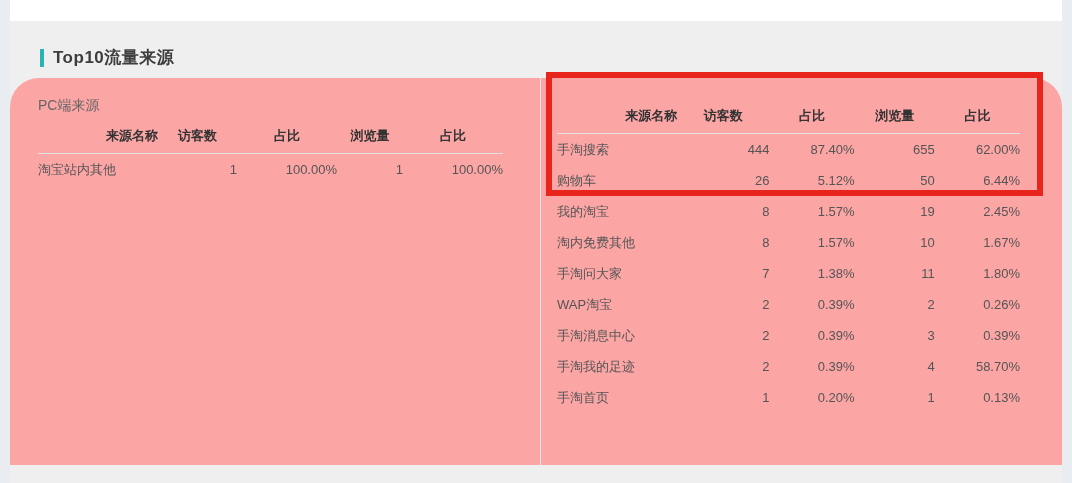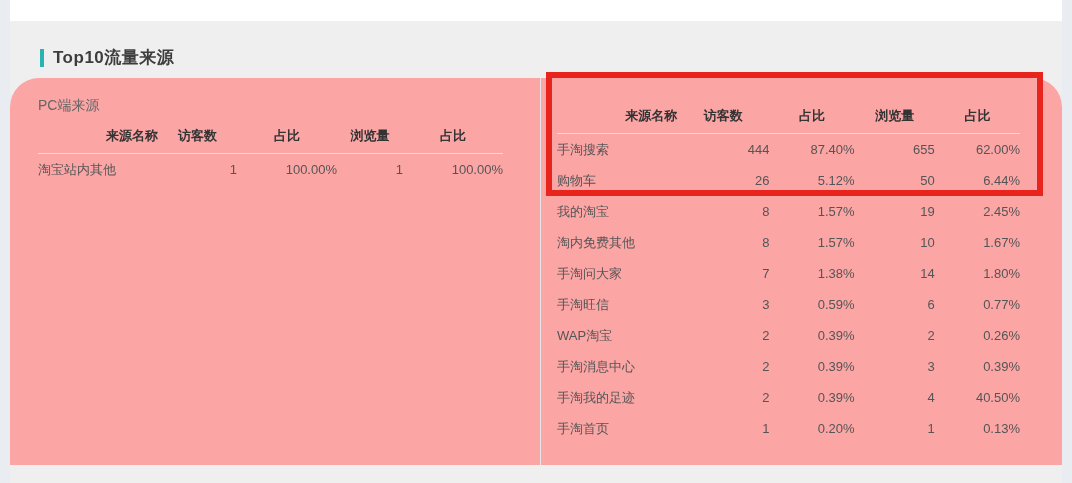--- a/index.html
+++ b/index.html
@@ -177,50 +177,43 @@
             <td>淘内免费其他</td>
             <td>8</td>
             <td>1.57%</td>
             <td>10</td>
             <td>1.67%</td>
           </tr>
           <tr>
             <td>手淘问大家</td>
             <td>7</td>
             <td>1.38%</td>
-            <td>14</td>
+            <td>11</td>
             <td>1.80%</td>
           </tr>
           <tr>
-            <td>手淘旺信</td>
+            <td>WAP淘宝</td>
+            <td>2</td>
+            <td>0.39%</td>
+            <td>2</td>
+            <td>0.26%</td>
+          </tr>
+          <tr>
+            <td>手淘消息中心</td>
+            <td>2</td>
+            <td>0.39%</td>
             <td>3</td>
-            <td>0.59%</td>
-            <td>6</td>
-            <td>0.77%</td>
-          </tr>
-          <tr>
-            <td>WAP淘宝</td>
-            <td>2</td>
-            <td>0.39%</td>
-            <td>2</td>
-            <td>0.26%</td>
-          </tr>
-          <tr>
-            <td>手淘消息中心</td>
-            <td>2</td>
-            <td>0.39%</td>
-            <td>3</td>
             <td>0.39%</td>
           </tr>
           <tr>
             <td>手淘我的足迹</td>
             <td>2</td>
             <td>0.39%</td>
             <td>4</td>
-            <td>40.50%</td>
+            <td>58.70%</td>
           </tr>
           <tr>
             <td>手淘首页</td>
             <td>1</td>
             <td>0.20%</td>
             <td>1</td>
             <td>0.13%</td>
           </tr>
         </tbody>
     </table>

